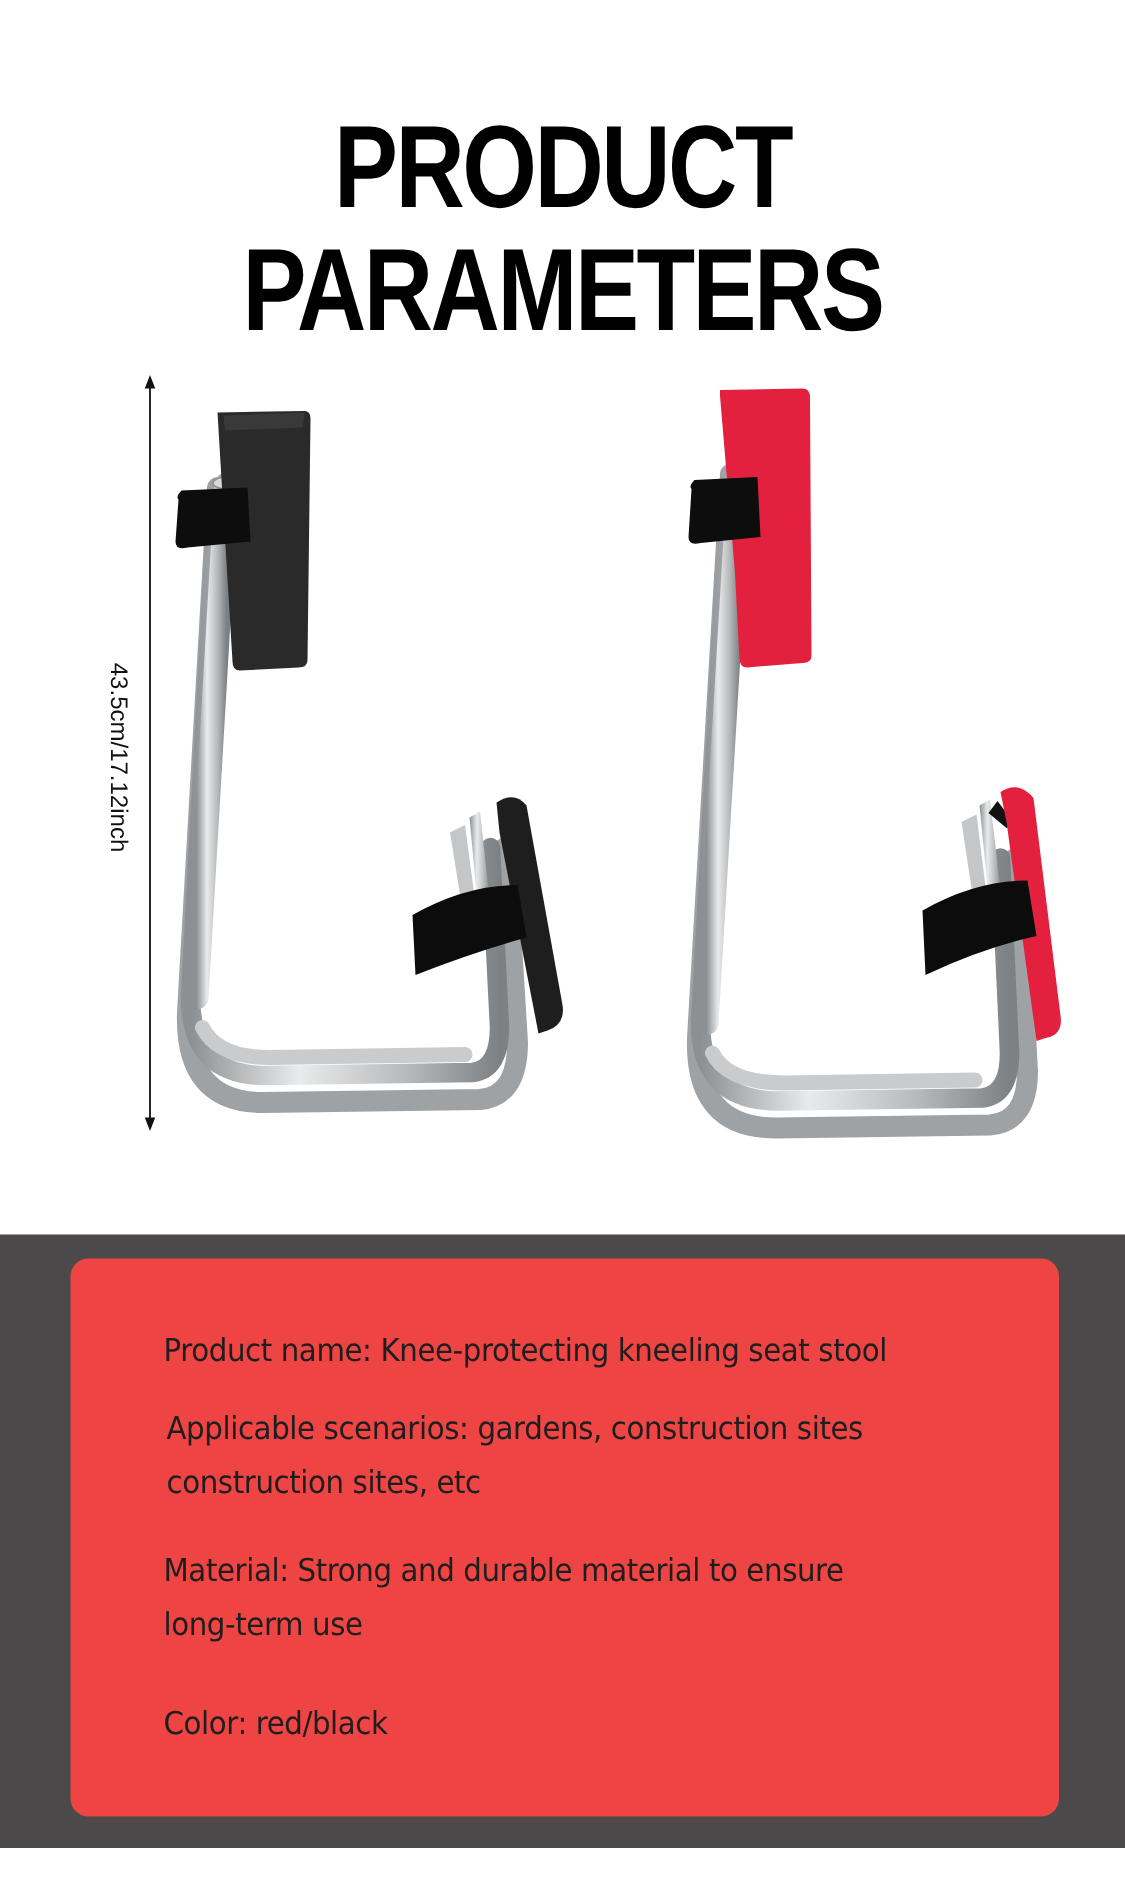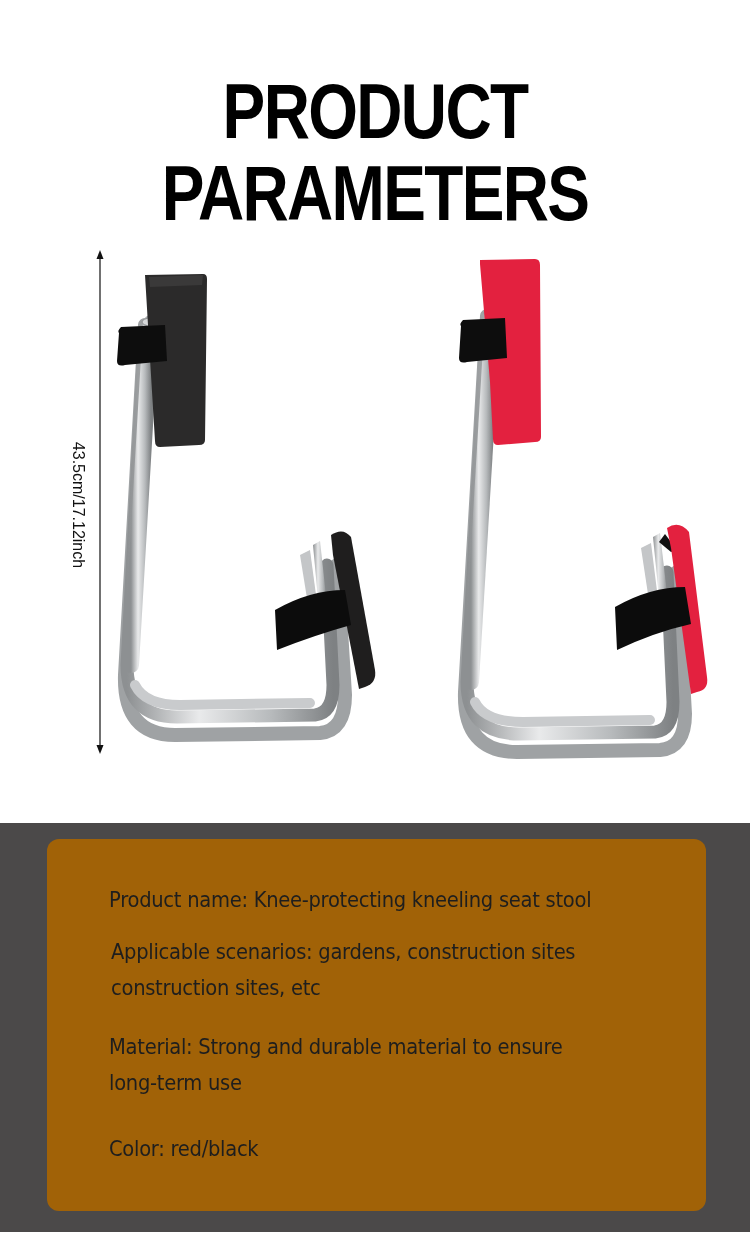--- a/index.html
+++ b/index.html
@@ -25,21 +25,21 @@
       white-space: nowrap;
     }
     .stool { position: absolute; }
     .stool-black { left: 105px; top: 265px; width: 280px; height: 480px; }
     .stool-red { left: 445px; top: 252px; width: 270px; height: 512px; }
     .panel {
       position: absolute; left: 0; top: 823px; width: 750px; height: 409px; background: #4b4949;
     }
     .card {
       position: absolute; left: 47px; top: 16px; width: 659px; height: 372px;
-      background: #a16207; border-radius: 12px;
+      background: #ef4444; border-radius: 12px;
     }
     .param {
       position: absolute; left: 62px; font-size: 21px; line-height: 36px; color: #1e1e1e;
       font-family: "DejaVu Sans", sans-serif; letter-spacing: -0.3px; margin: 0;
       transform: scaleX(0.93); transform-origin: left center;
     }
     .p1 { top: 43px; }
     .p2 { top: 95px; width: 600px; left: 64px; }
     .p3 { top: 190px; width: 600px; }
     .p4 { top: 292px; }

